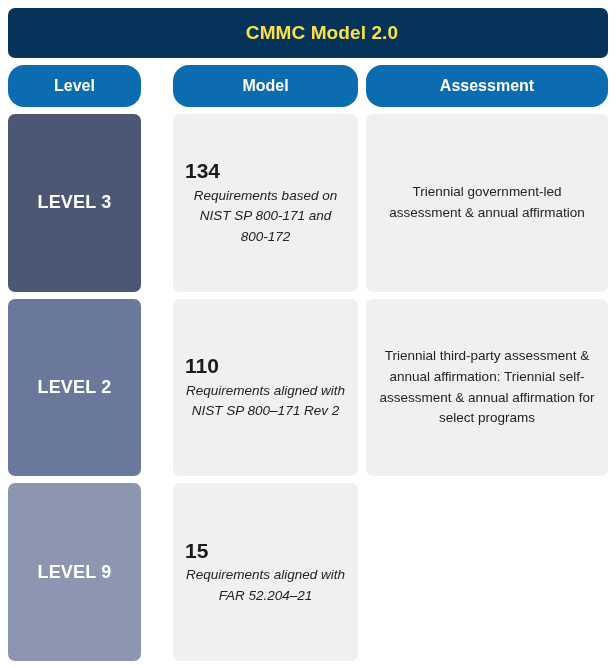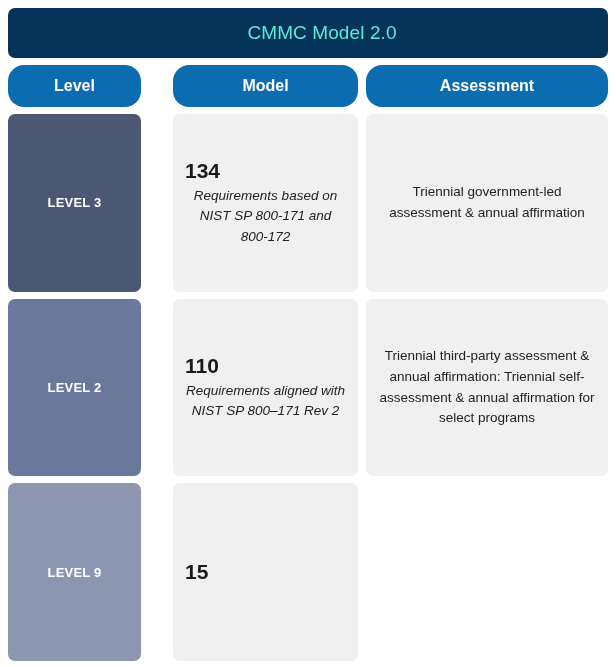--- a/index.html
+++ b/index.html
@@ -27,23 +27,23 @@
   .title-banner {
     background: #05335a;
     border-radius: 7px;
     height: 50px;
     display: flex;
     align-items: center;
     justify-content: center;
     flex: none;
   }
   .title-banner .title-text {
-    color: #5eead4;
+    color: #fde047;
     font-size: 19px;
-    font-weight: normal;
+    font-weight: bold;
     letter-spacing: 0.1px;
     margin-left: 28px;
   }
 
   
   .grid-row {
     display: flex;
     gap: 8px;
     margin-top: 7px;
   }
@@ -71,21 +71,21 @@
   .body-row { flex: 1 1 0; min-height: 0; }
 
   .level-cell {
     border-radius: 7px;
     display: flex;
     align-items: center;
     justify-content: center;
   }
   .level-cell .level-text {
     color: #ffffff;
-    font-size: 13px;
+    font-size: 18px;
     font-weight: bold;
     letter-spacing: 0.2px;
   }
   .level-3 { background: #4b5773; }
   .level-2 { background: #69789b; }
   .level-1 { background: #8c96b0; }
 
   .content-cell {
     background: #f0f0f0;
     border-radius: 7px;
@@ -163,16 +163,17 @@
       <div class="assess-text">Triennial third-party assessment &amp; annual affirmation: Triennial self-assessment &amp; annual affirmation for select programs</div>
     </div>
   </div>
 
   <div class="grid-row body-row">
     <div class="col-level level-cell level-1">
       <span class="level-text">LEVEL 9</span>
     </div>
     <div class="col-model content-cell">
       <div class="req-count">15</div>
+      <div class="req-desc">Requirements aligned with FAR 52.204–21</div>
     </div>
   </div>
 
 </div>
 
 </body></html>

